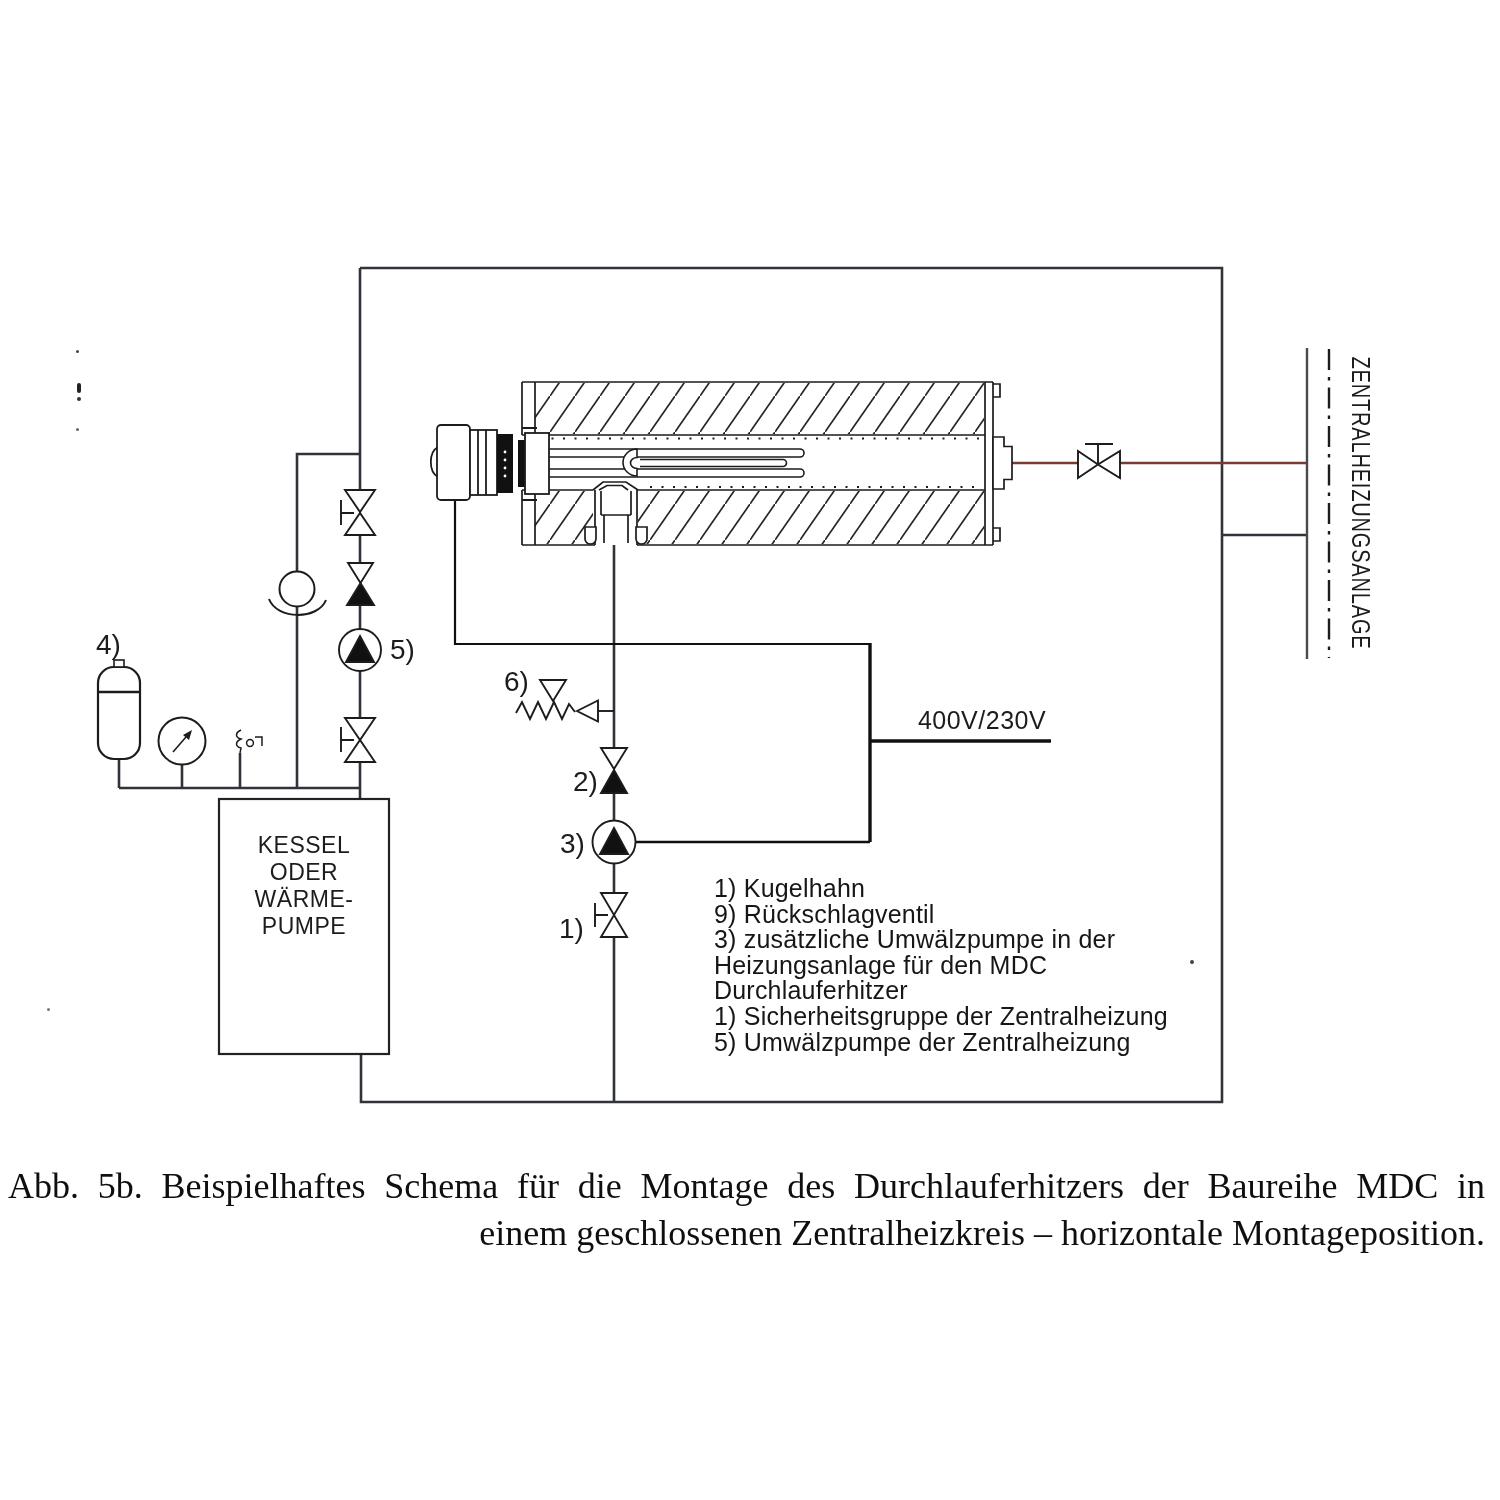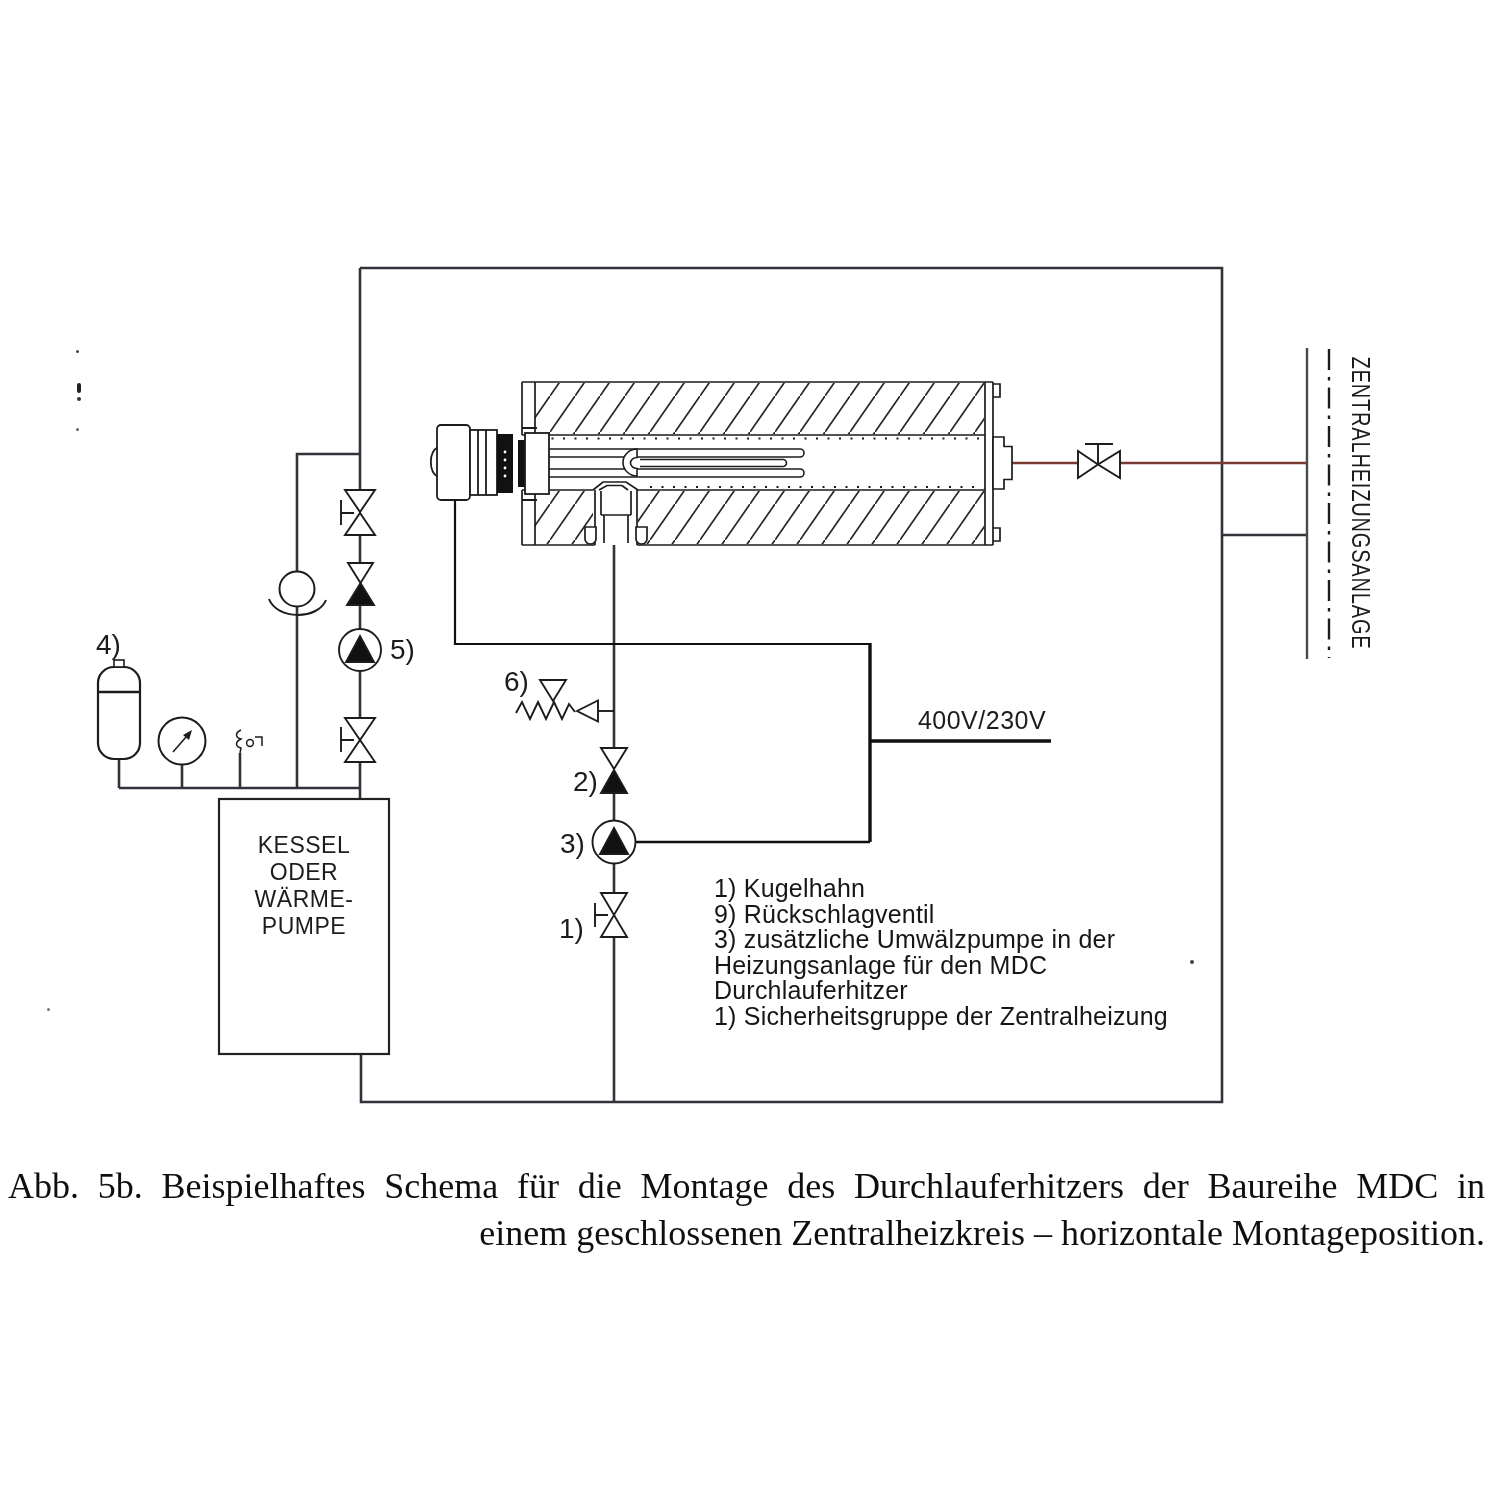--- a/index.html
+++ b/index.html
@@ -186,20 +186,21 @@
   <text x="982" y="729" text-anchor="middle" font-size="25" letter-spacing="0.5">400V/230V</text>
 </svg>
 
 <div class="legend-block">
   <div>1) Kugelhahn</div>
   <div>9) Rückschlagventil</div>
   <div>3) zusätzliche Umwälzpumpe in der</div>
   <div>Heizungsanlage für den MDC</div>
   <div>Durchlauferhitzer</div>
   <div>1) Sicherheitsgruppe der Zentralheizung</div>
+  <div>5) Umwälzpumpe der Zentralheizung</div>
 </div>
 
 <div class="caption">
   <div class="l1">Abb. 5b. Beispielhaftes Schema für die Montage des Durchlauferhitzers der Baureihe MDC in</div>
   <div class="l2">einem geschlossenen Zentralheizkreis – horizontale Montageposition.</div>
 </div>
 
 <div class="speck" style="left:76px;top:350px;width:3px;height:3px;"></div>
 <div class="speck" style="left:77px;top:383px;width:4px;height:10px;border-radius:2px;background:#222;"></div>
 <div class="speck" style="left:77px;top:397px;width:4px;height:4px;background:#333;"></div>

